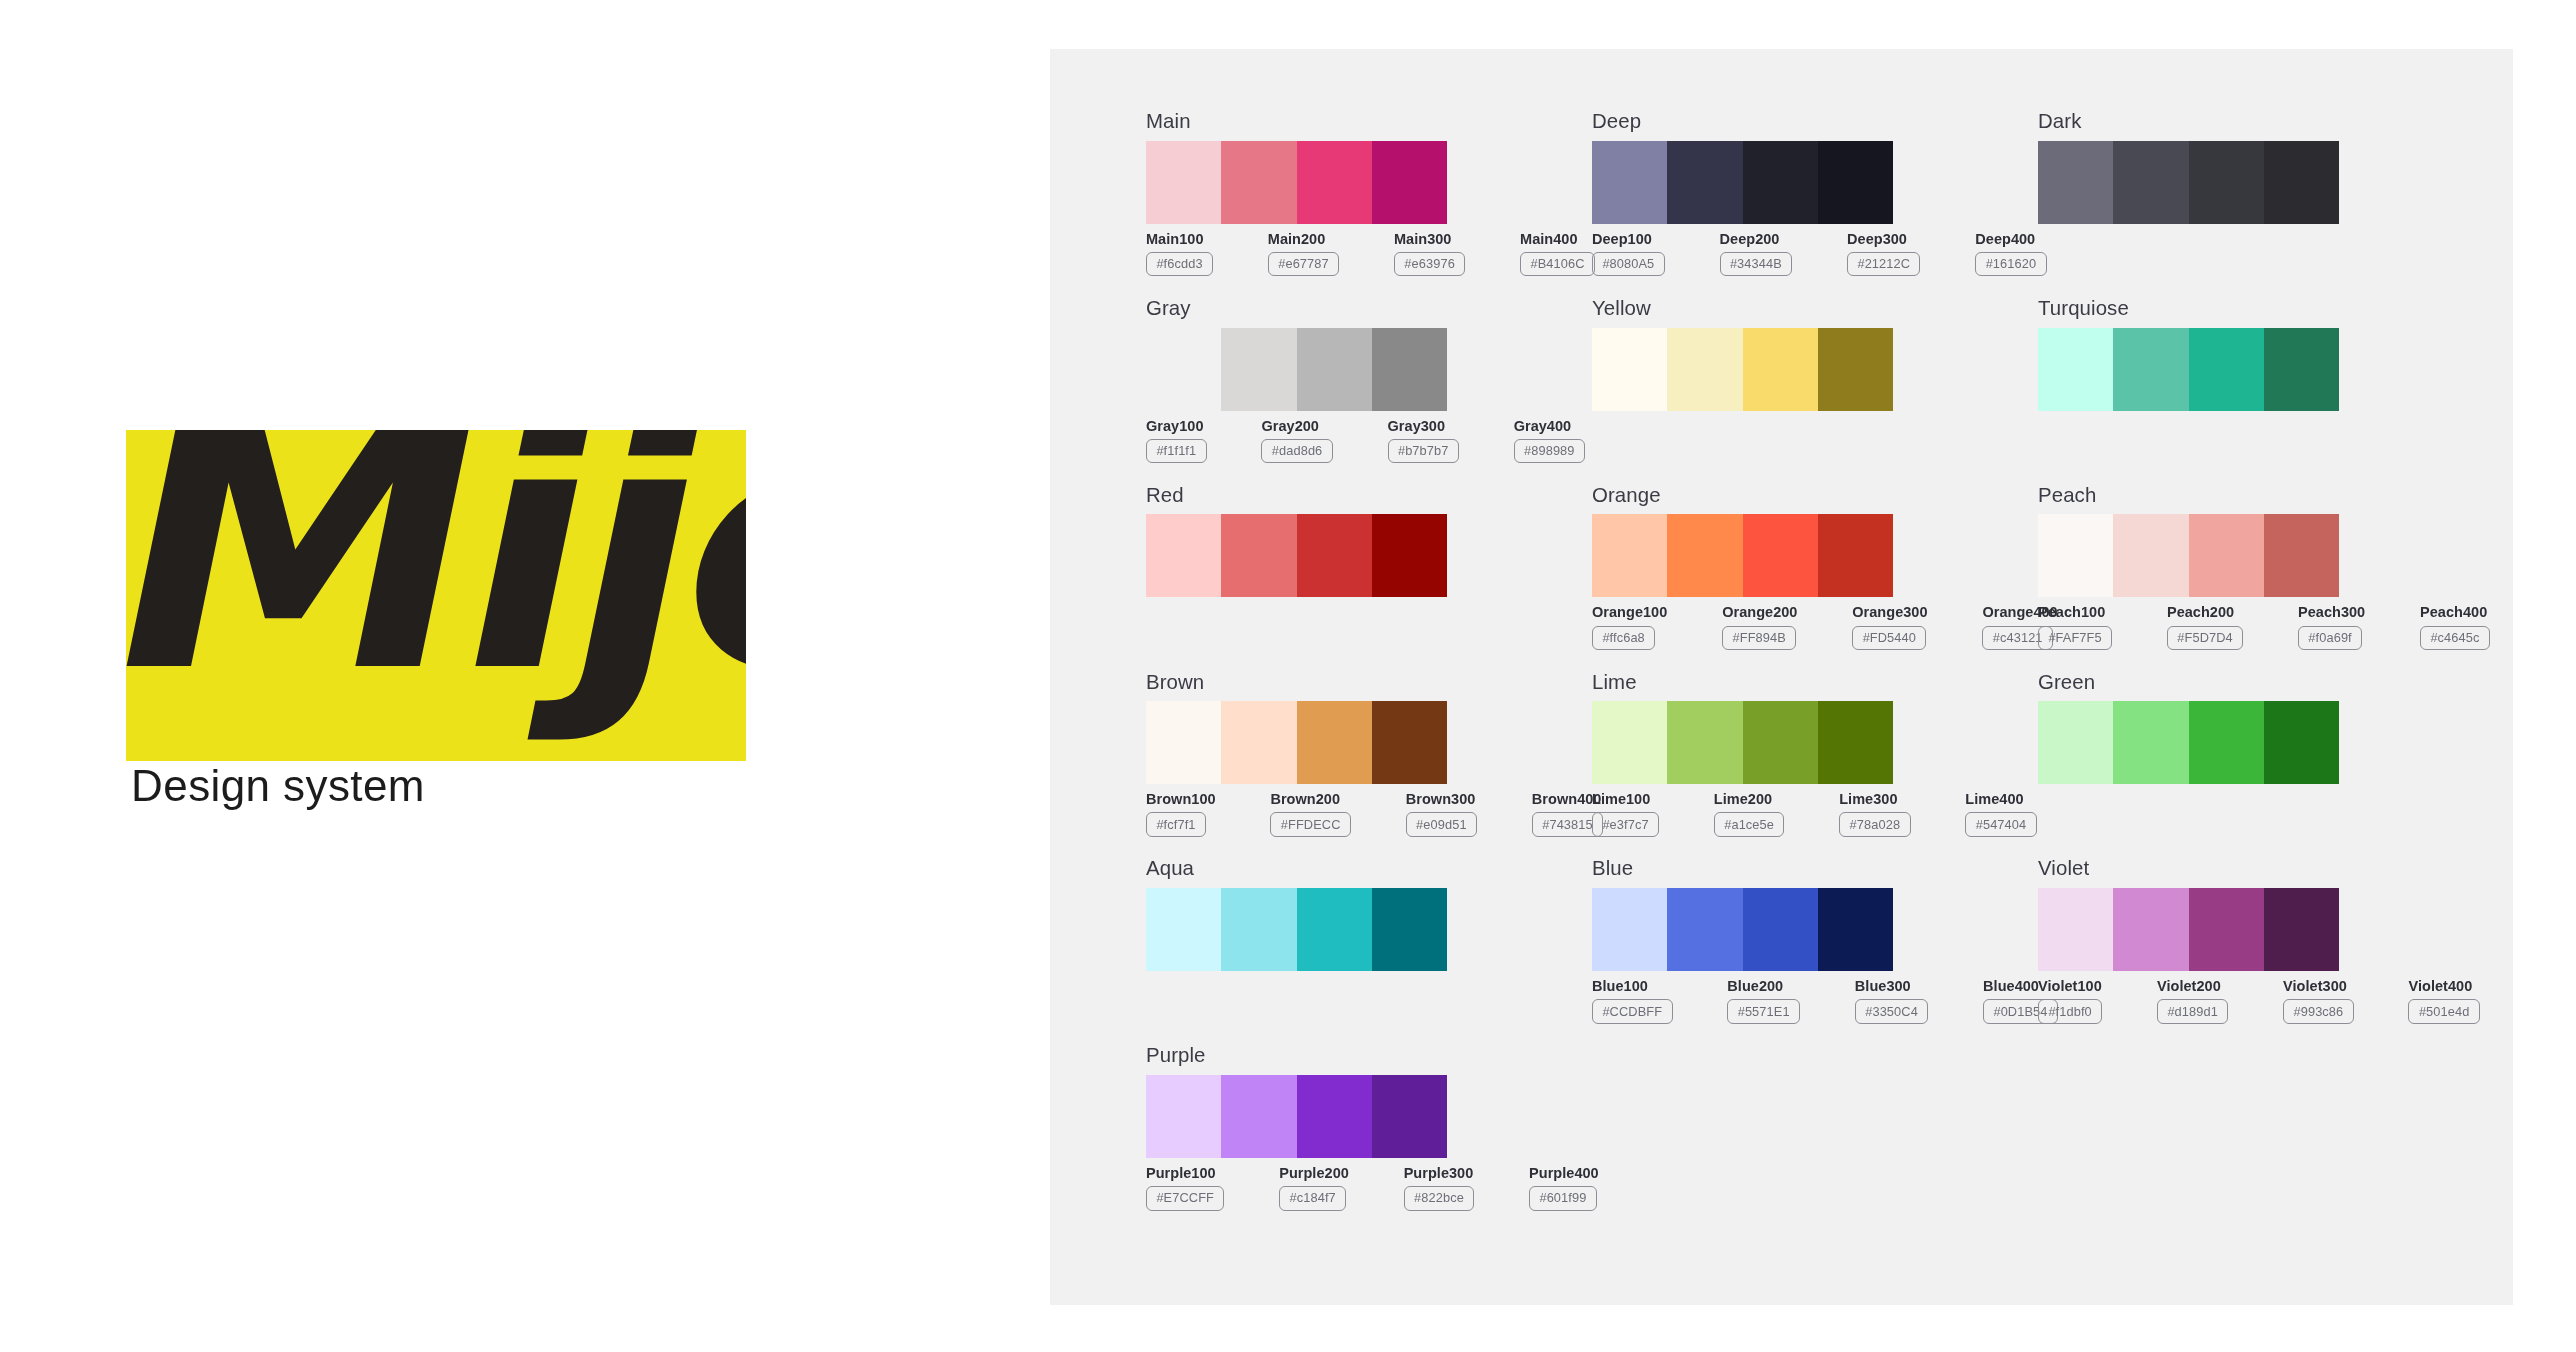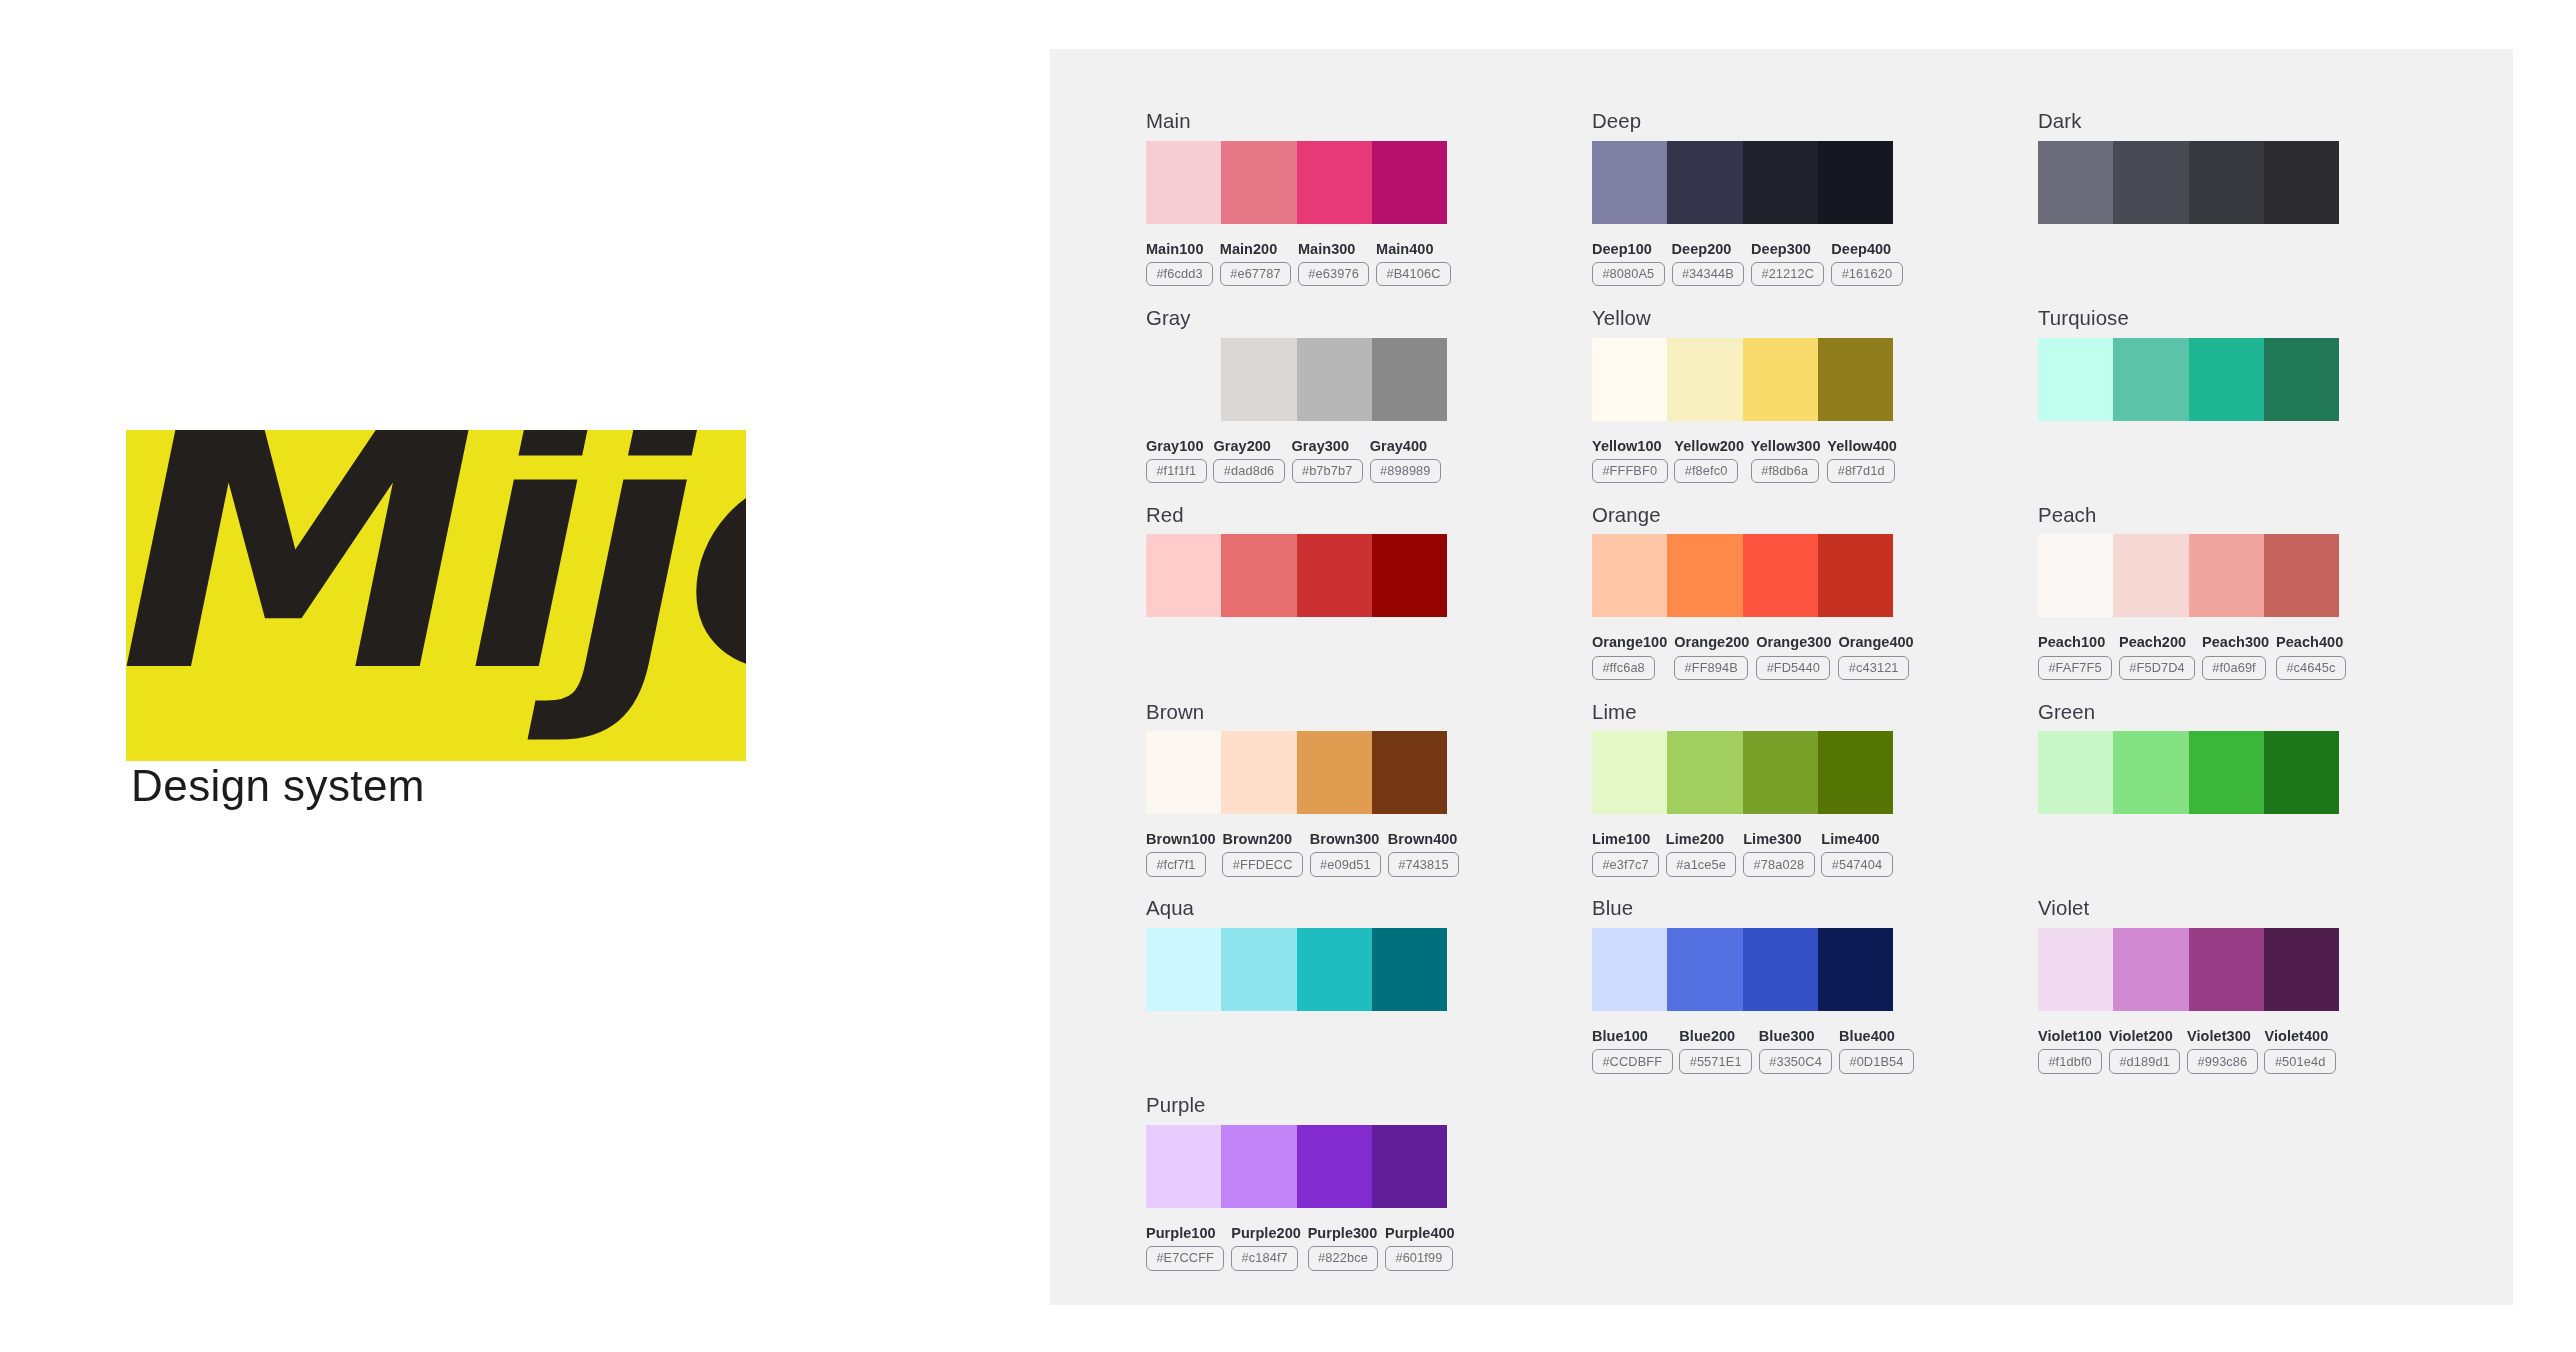--- a/index.html
+++ b/index.html
@@ -58,21 +58,21 @@
   .group { width:333px; margin-bottom:20.4px;padding-left:32px; }
   .group-title {
     font-size:20.4px;
     font-weight:400;
     color:#3b3b45;
     margin-bottom:7.7px;
     letter-spacing:0.1px;
   }
   .swatch-row { display:flex; height:83px; }
   .swatch { flex:1 1 0; height:100%; }
-  .label-row { display:flex; margin-top:17px; }
+  .label-row { display:flex; margin-top:7px;gap:48px; }
   .label-cell { flex:1 1 0; padding-right:6.8px; }
   .label-name {
     font-size:14.5px;
     font-weight:700;
     color:#2f2f38;
     white-space:nowrap;
     letter-spacing:0.04px;
   }
   .hex-chip {
     display:inline-block;
@@ -156,26 +156,20 @@
           </div>
         </div>
         <div class="group">
           <div class="group-title">Yellow</div>
           <div class="swatch-row">
             <div class="swatch" title="Yellow100 #FFFBF0" style="background: rgb(255, 251, 240);"></div>
             <div class="swatch" title="Yellow200 #f8efc0" style="background: rgb(248, 239, 192);"></div>
             <div class="swatch" title="Yellow300 #f8db6a" style="background: rgb(248, 219, 106);"></div>
             <div class="swatch" title="Yellow400 #8f7d1d" style="background: rgb(143, 125, 29);"></div>
           </div>
-          <div class="label-row">
-            <div class="label-cell"><div class="label-name">Yellow100</div><span class="hex-chip">#FFFBF0</span></div>
-            <div class="label-cell"><div class="label-name">Yellow200</div><span class="hex-chip">#f8efc0</span></div>
-            <div class="label-cell"><div class="label-name">Yellow300</div><span class="hex-chip">#f8db6a</span></div>
-            <div class="label-cell"><div class="label-name">Yellow400</div><span class="hex-chip">#8f7d1d</span></div>
-          </div>
         </div>
         <div class="group">
           <div class="group-title">Turquiose</div>
           <div class="swatch-row">
             <div class="swatch" title="Turquiose100 #c0ffee" style="background: rgb(192, 255, 238);"></div>
             <div class="swatch" title="Turquiose200 #5bc3a7" style="background: rgb(91, 195, 167);"></div>
             <div class="swatch" title="Turquiose300 #1db592" style="background: rgb(29, 181, 146);"></div>
             <div class="swatch" title="Turquiose400 #217856" style="background: rgb(33, 120, 86);"></div>
           </div>
         </div>

